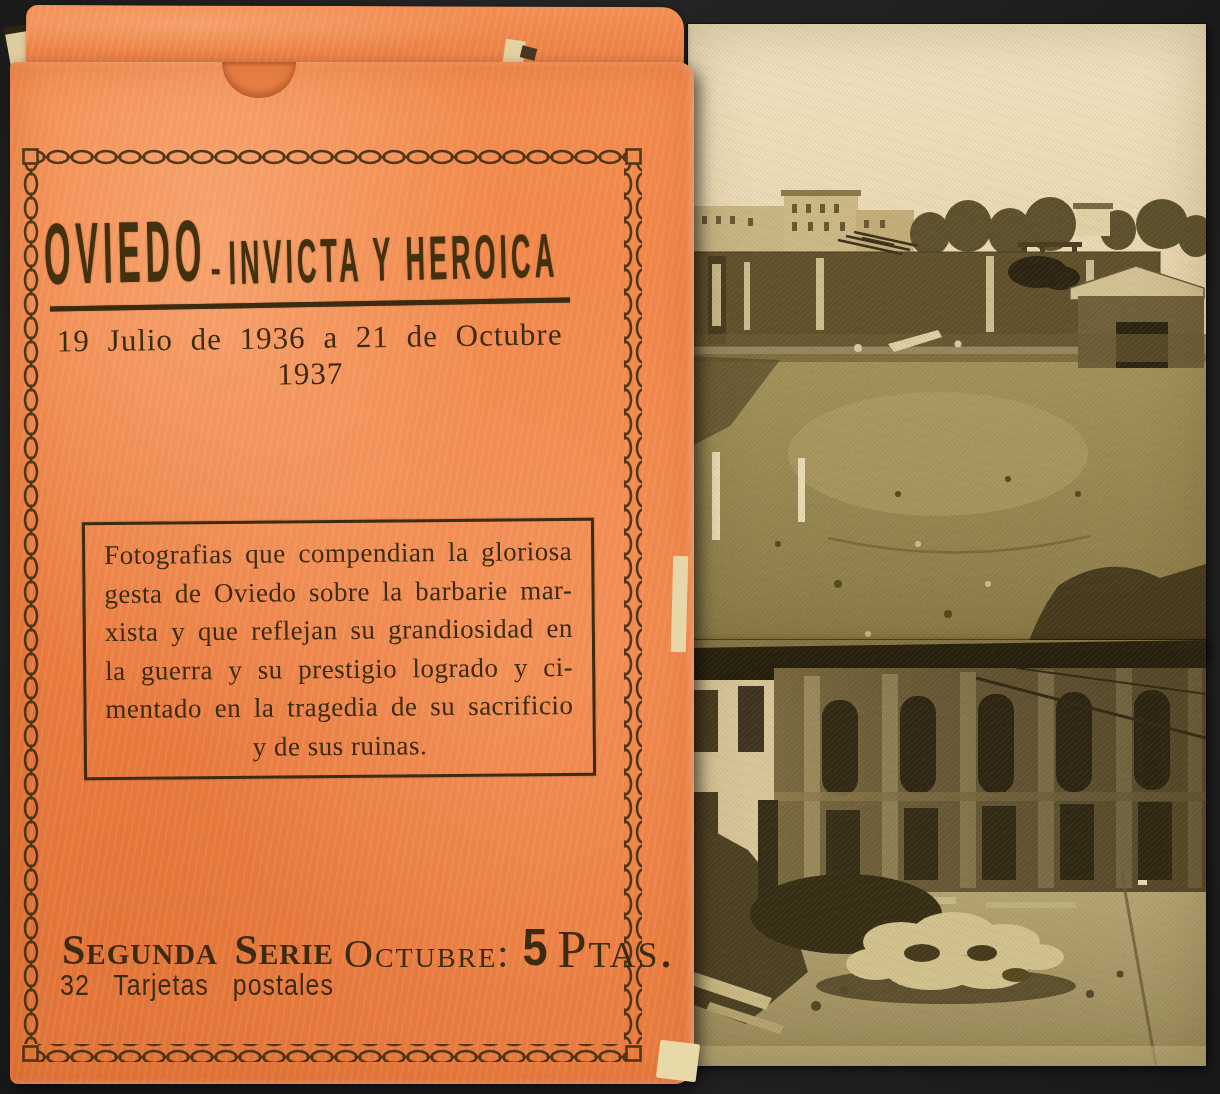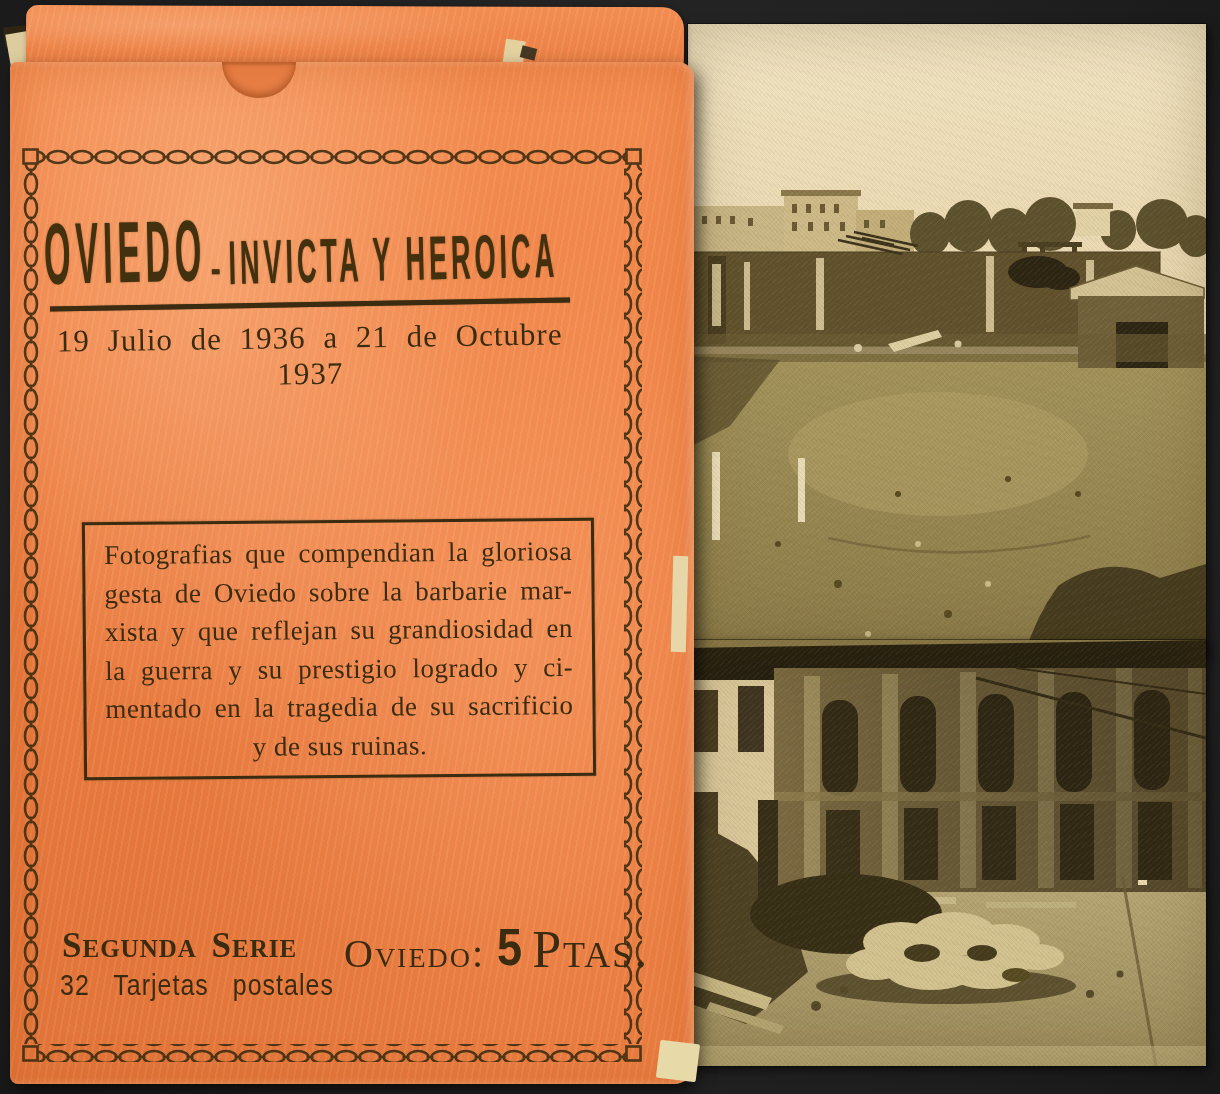--- a/index.html
+++ b/index.html
@@ -61,21 +61,21 @@
     font-size:31px;letter-spacing:1px;word-spacing:9px;transform:rotate(-.8deg);}
   
   #desc-box{position:absolute;left:73px;top:458px;width:512px;height:258px;box-sizing:border-box;
     border:3px solid #3b2b10;transform:rotate(-.5deg);padding:11px 19px 0 19px;
     box-shadow:0 0 2px rgba(59,43,16,.4);}
   .desc-line{font-size:27px;line-height:38.5px;letter-spacing:.5px;
     text-align:justify;text-align-last:justify;}
   .desc-line:last-child{text-align-last:center;}
   
   #series-label{position:absolute;left:52px;top:864px;font-variant:small-caps;
-    font-size:35px;font-weight:600;letter-spacing:1px;word-spacing:5px;}
+    font-size:42px;font-weight:600;letter-spacing:1px;word-spacing:5px;}
   #series-sub{position:absolute;left:50px;top:906px;font-family:"Liberation Sans", sans-serif;
     font-size:25px;letter-spacing:1px;word-spacing:16px;transform:scaleY(1.18);transform-origin:top left;}
   #price-line{position:absolute;left:334px;top:858px;display:flex;align-items:baseline;white-space:nowrap;}
   #price-line .plabel{font-variant:small-caps;font-size:40px;letter-spacing:2px;}
   #price-line .pvalue{font-size:45px;font-weight:bold;margin:0 10px 0 12px;font-family:"Liberation Sans", sans-serif;transform:scaleY(1.15);transform-origin:50% 100%;}
   #price-line .punit{font-variant:small-caps;font-size:52px;letter-spacing:2px;}
 </style>
 </head>
 <body>
 
@@ -320,21 +320,21 @@
       <div class="desc-line ink">xista y que reflejan su grandiosidad en</div>
       <div class="desc-line ink">la guerra y su prestigio logrado y ci-</div>
       <div class="desc-line ink">mentado en la tragedia de su sacrificio</div>
       <div class="desc-line ink">y de sus ruinas.</div>
     </div>
 
     <div id="series-label" class="ink">Segunda Serie</div>
     <div id="series-sub" class="ink">32 Tarjetas postales</div>
 
     <div id="price-line" class="ink">
-      <span class="plabel">Oviedo:</span>
+      <span class="plabel">Octubre:</span>
       <span class="pvalue">5</span>
       <span class="punit">Ptas.</span>
     </div>
   </div>
 
   <div class="sliver" id="sliver-rightedge-cream"></div>
   <div class="sliver" id="sliver-bottomright-cream"></div>
 </div>
 
 </body></html>

